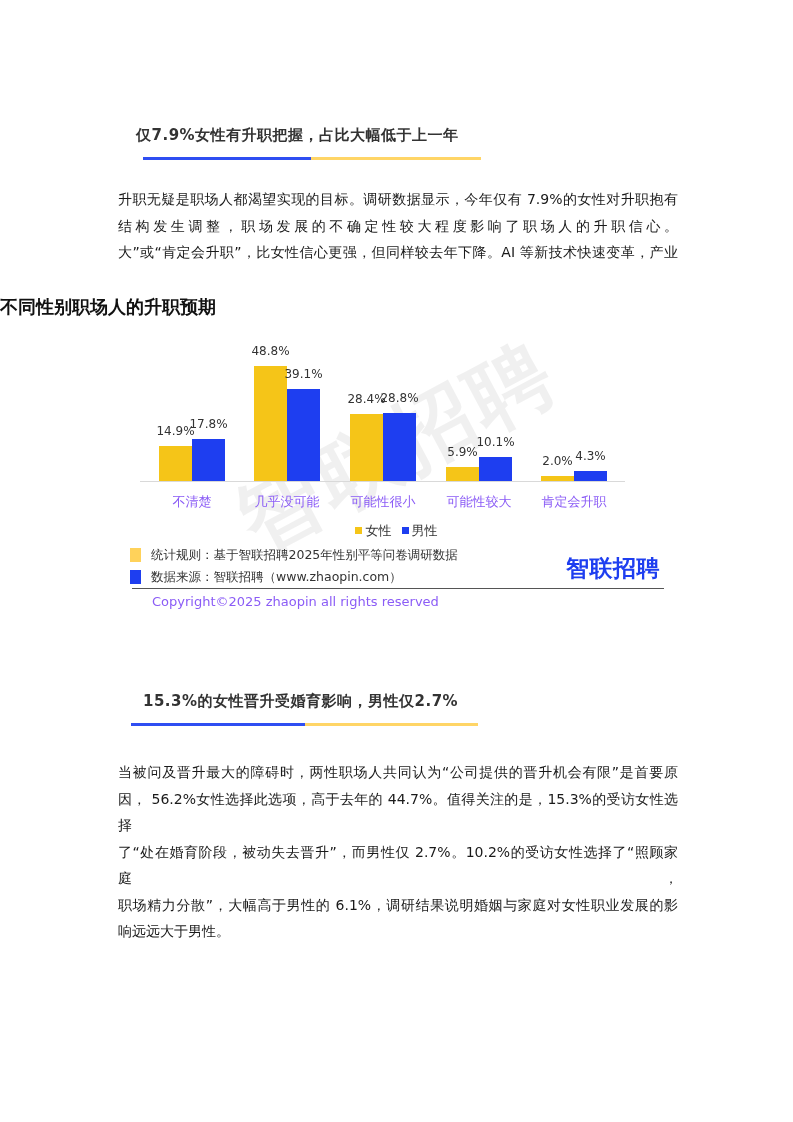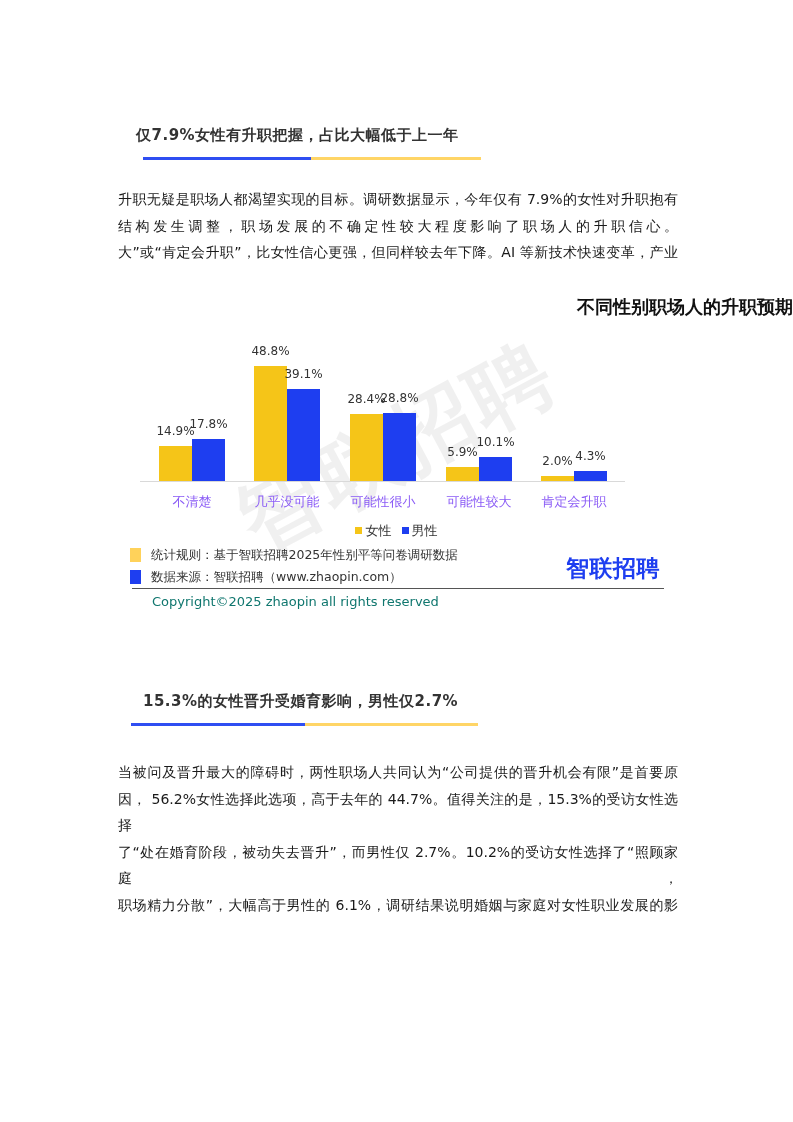--- a/index.html
+++ b/index.html
@@ -1,34 +1,34 @@
 <!DOCTYPE html>
 <html><head>
 <meta charset="utf-8">
 <style>
   html, body { margin:0; padding:0; background:#ffffff; }
   body { width:793px; height:1122px; position:relative; overflow:hidden;
          font-family:"DejaVu Sans", "Liberation Sans", sans-serif; color:#1a1a1a; }
   .section-title { position:absolute; left:136px; font-size:15px; font-weight:bold; color:#333333; letter-spacing:0.5px; white-space:nowrap; }
   .underline { position:absolute; height:3px; }
   .para { position:absolute; left:118px; width:560px; font-size:14px; line-height:26.5px; color:#1a1a1a; text-align:justify; text-align-last:left; }
-  .chart-title { position:absolute; left:0; width:793px; text-align:right; top:295px; font-size:18px; font-weight:bold; color:#111; }
+  .chart-title { position:absolute; left:0; width:793px; text-align:left; top:295px; font-size:18px; font-weight:bold; color:#111; }
   .watermark { position:absolute; left:220px; top:340px; font-size:82px; font-weight:bold; color:rgba(0,0,0,0.06); transform:rotate(-28deg); transform-origin:left top; white-space:nowrap; letter-spacing:4px; top:480px; }
   .bar { position:absolute; }
   .val-label { position:absolute; font-size:12px; color:#333; white-space:nowrap; transform:translateX(-50%); }
   .cat-label { position:absolute; font-size:13px; color:#8b5cf6; white-space:nowrap; transform:translateX(-50%); top:493px; }
   .baseline { position:absolute; left:140px; width:485px; top:481px; height:1px; background:#d9d9d9; }
   .legend { position:absolute; top:522px; left:0; width:793px; text-align:center; font-size:13px; color:#333; }
   .legend .sw { display:inline-block; width:7px; height:7px; margin-right:3px; vertical-align:middle; position:relative; top:-1px; }
   .legend .item { margin:0 3px; }
   .note { position:absolute; left:130px; font-size:12.5px; color:#333; white-space:nowrap; }
   .note .blk { display:inline-block; width:11px; height:14px; vertical-align:middle; margin-right:10px; position:relative; top:-1px; }
   .logo { position:absolute; left:566px; top:553px; font-size:23px; font-weight:bold; color:#1e3ef0; letter-spacing:0.5px; }
   .footer-line { position:absolute; left:132px; width:532px; top:588px; height:1px; background:#555; }
-  .copyright { position:absolute; left:152px; top:594px; font-size:13px; color:#0f766e; }
+  .copyright { position:absolute; left:152px; top:594px; font-size:13px; color:#8b5cf6; }
 </style>
 </head>
 <body>
 
 <div class="section-title" style="top:126px;">仅7.9%女性有升职把握，占比大幅低于上一年</div>
 <div class="underline" style="left:143px; top:157px; width:168px; background:#2f4ef2;"></div>
 <div class="underline" style="left:311px; top:157px; width:170px; background:#ffd566;"></div>
 
 <div class="para" style="top:186px;">
   <div class="justify-line" style="text-align:justify;text-align-last:justify;">升职无疑是职场人都渴望实现的目标。调研数据显示，今年仅有 7.9%的女性对升职抱有</div>
@@ -85,13 +85,14 @@
 
 <div class="section-title" style="top:692px; left:143px;text-align:right;">15.3%的女性晋升受婚育影响，男性仅2.7%</div>
 <div class="underline" style="left:131px; top:723px; width:174px; background:#2f4ef2;"></div>
 <div class="underline" style="left:305px; top:723px; width:173px; background:#ffd566;"></div>
 
 <div class="para" style="top:759px;">
   <div style="text-align:justify;text-align-last:justify;">当被问及晋升最大的障碍时，两性职场人共同认为“公司提供的晋升机会有限”是首要原</div>
   <div style="text-align:justify;text-align-last:justify;">因， 56.2%女性选择此选项，高于去年的 44.7%。值得关注的是，15.3%的受访女性选择</div>
   <div style="text-align:justify;text-align-last:justify;">了“处在婚育阶段，被动失去晋升”，而男性仅 2.7%。10.2%的受访女性选择了“照顾家庭，</div>
   <div style="text-align:justify;text-align-last:justify;">职场精力分散”，大幅高于男性的 6.1%，调研结果说明婚姻与家庭对女性职业发展的影</div>
+  <div>响远远大于男性。</div>
 </div>
 
 </body></html>

